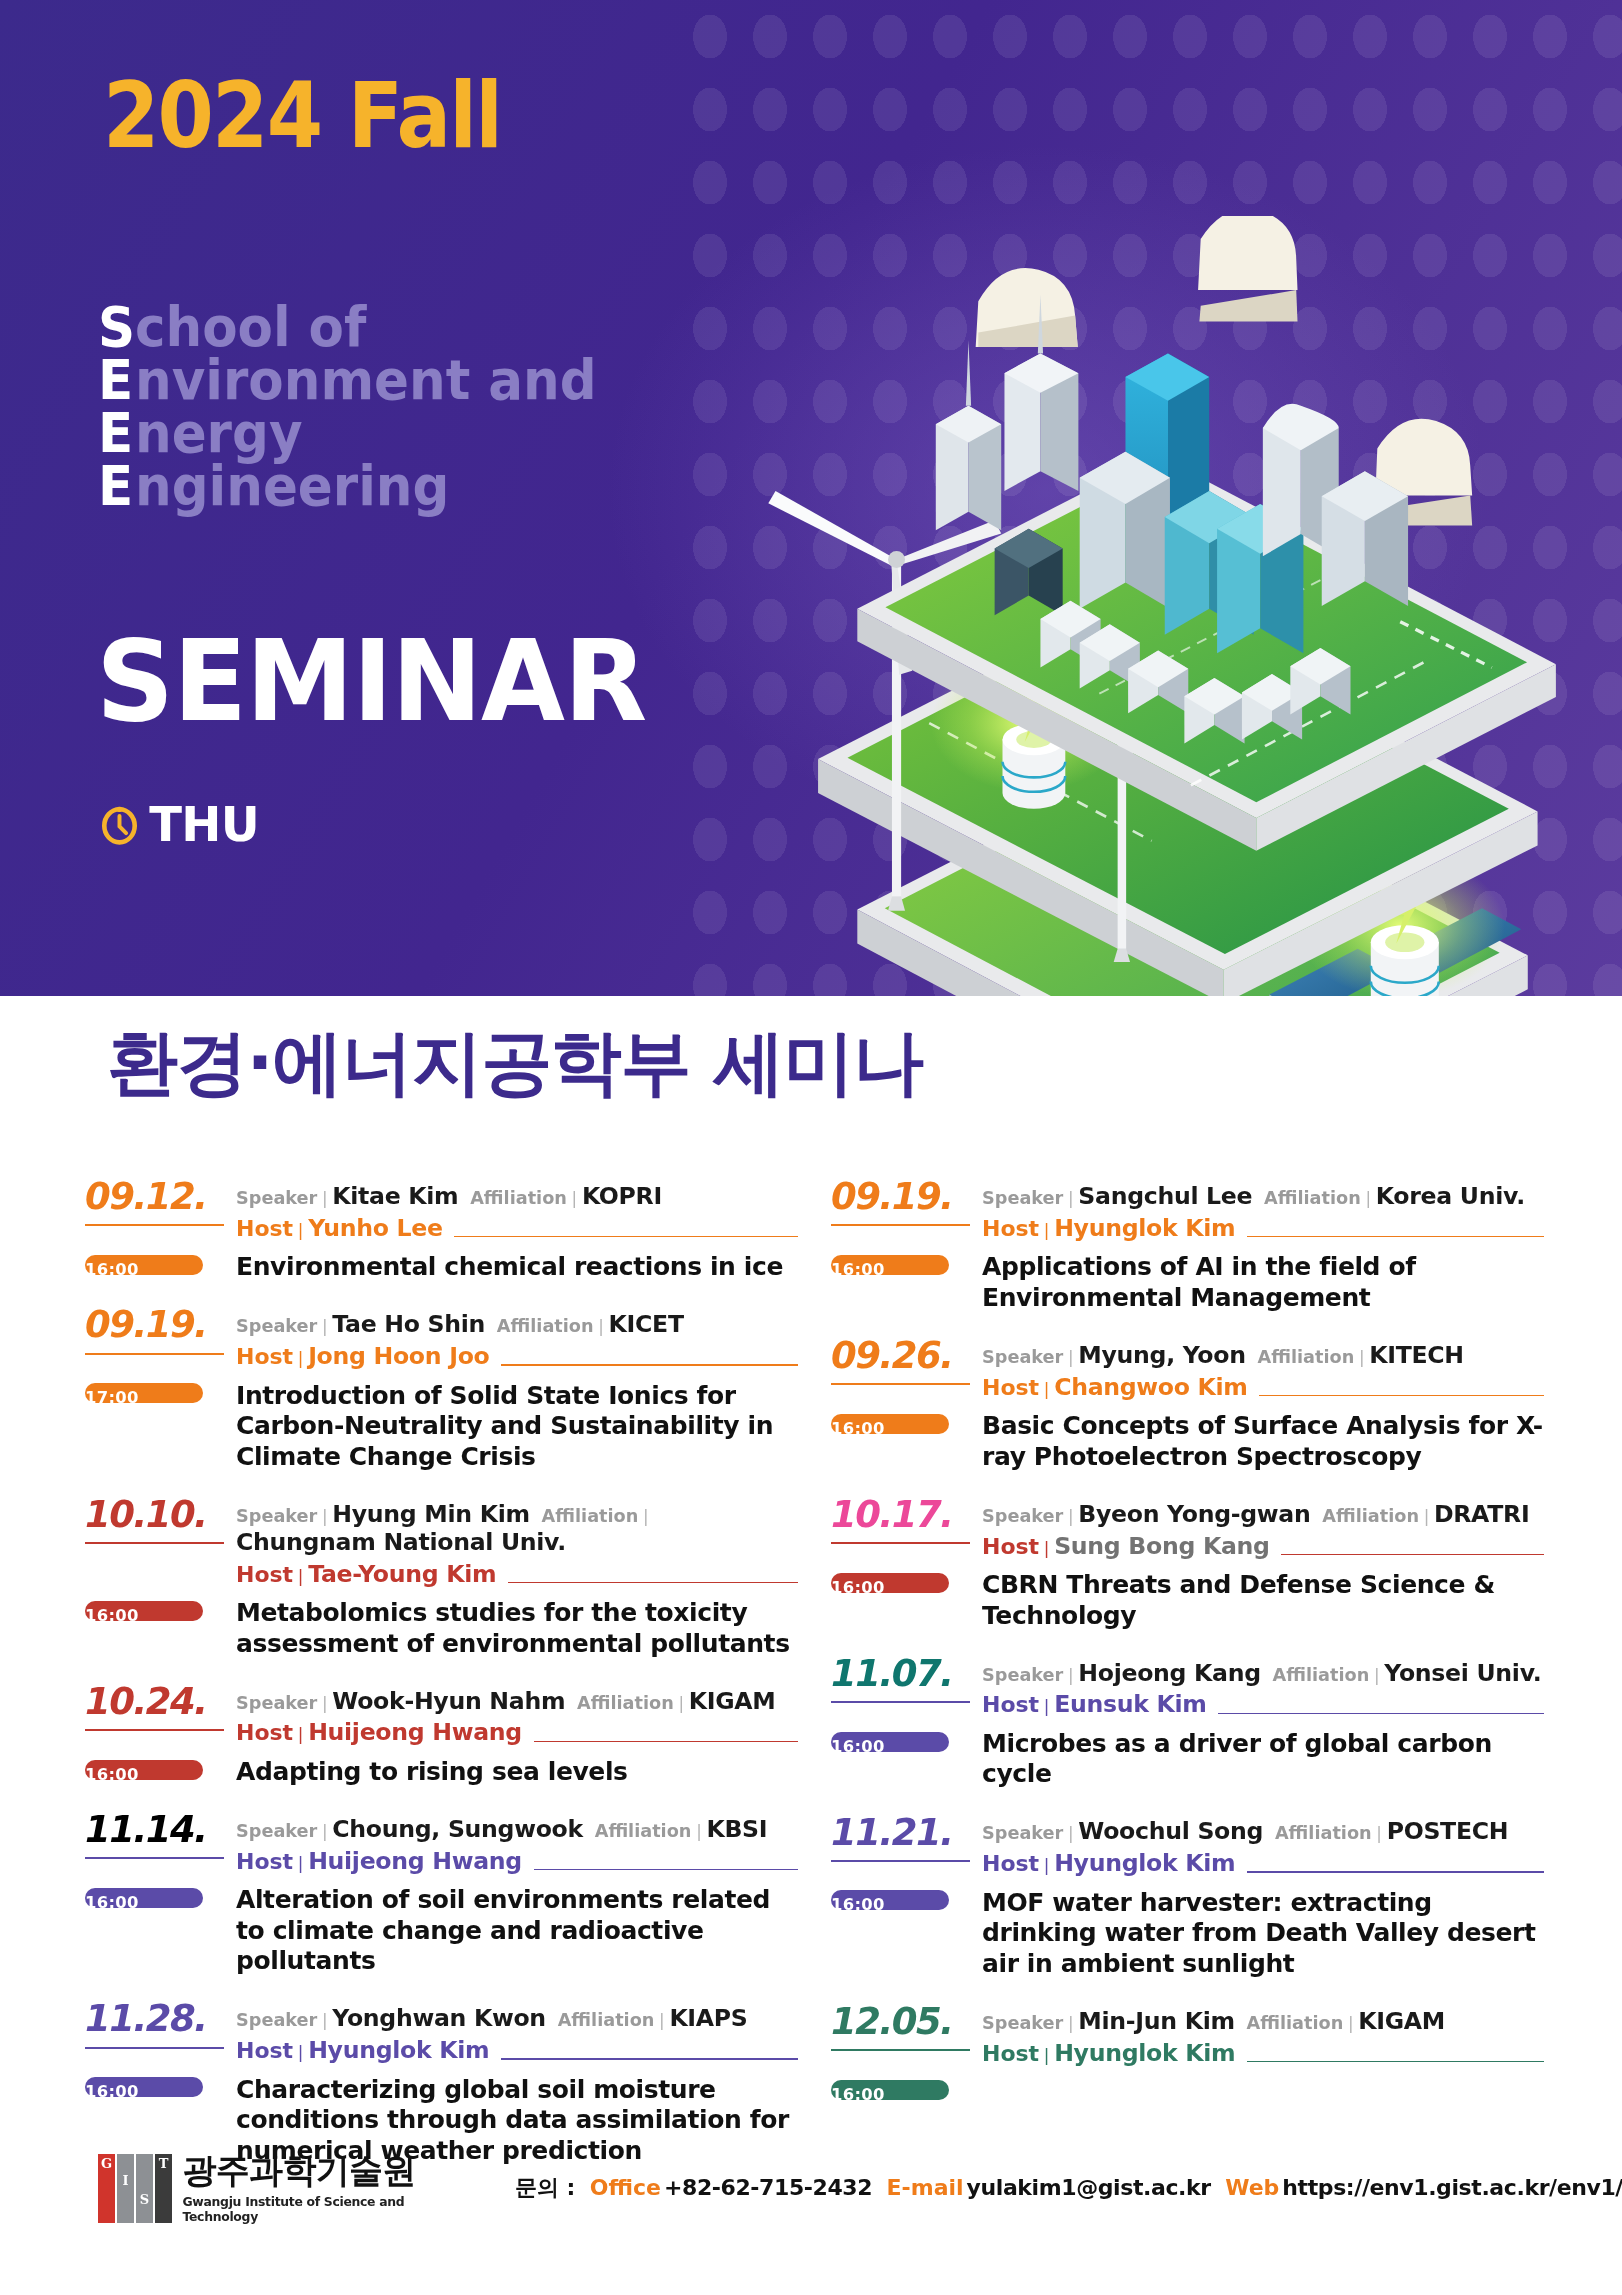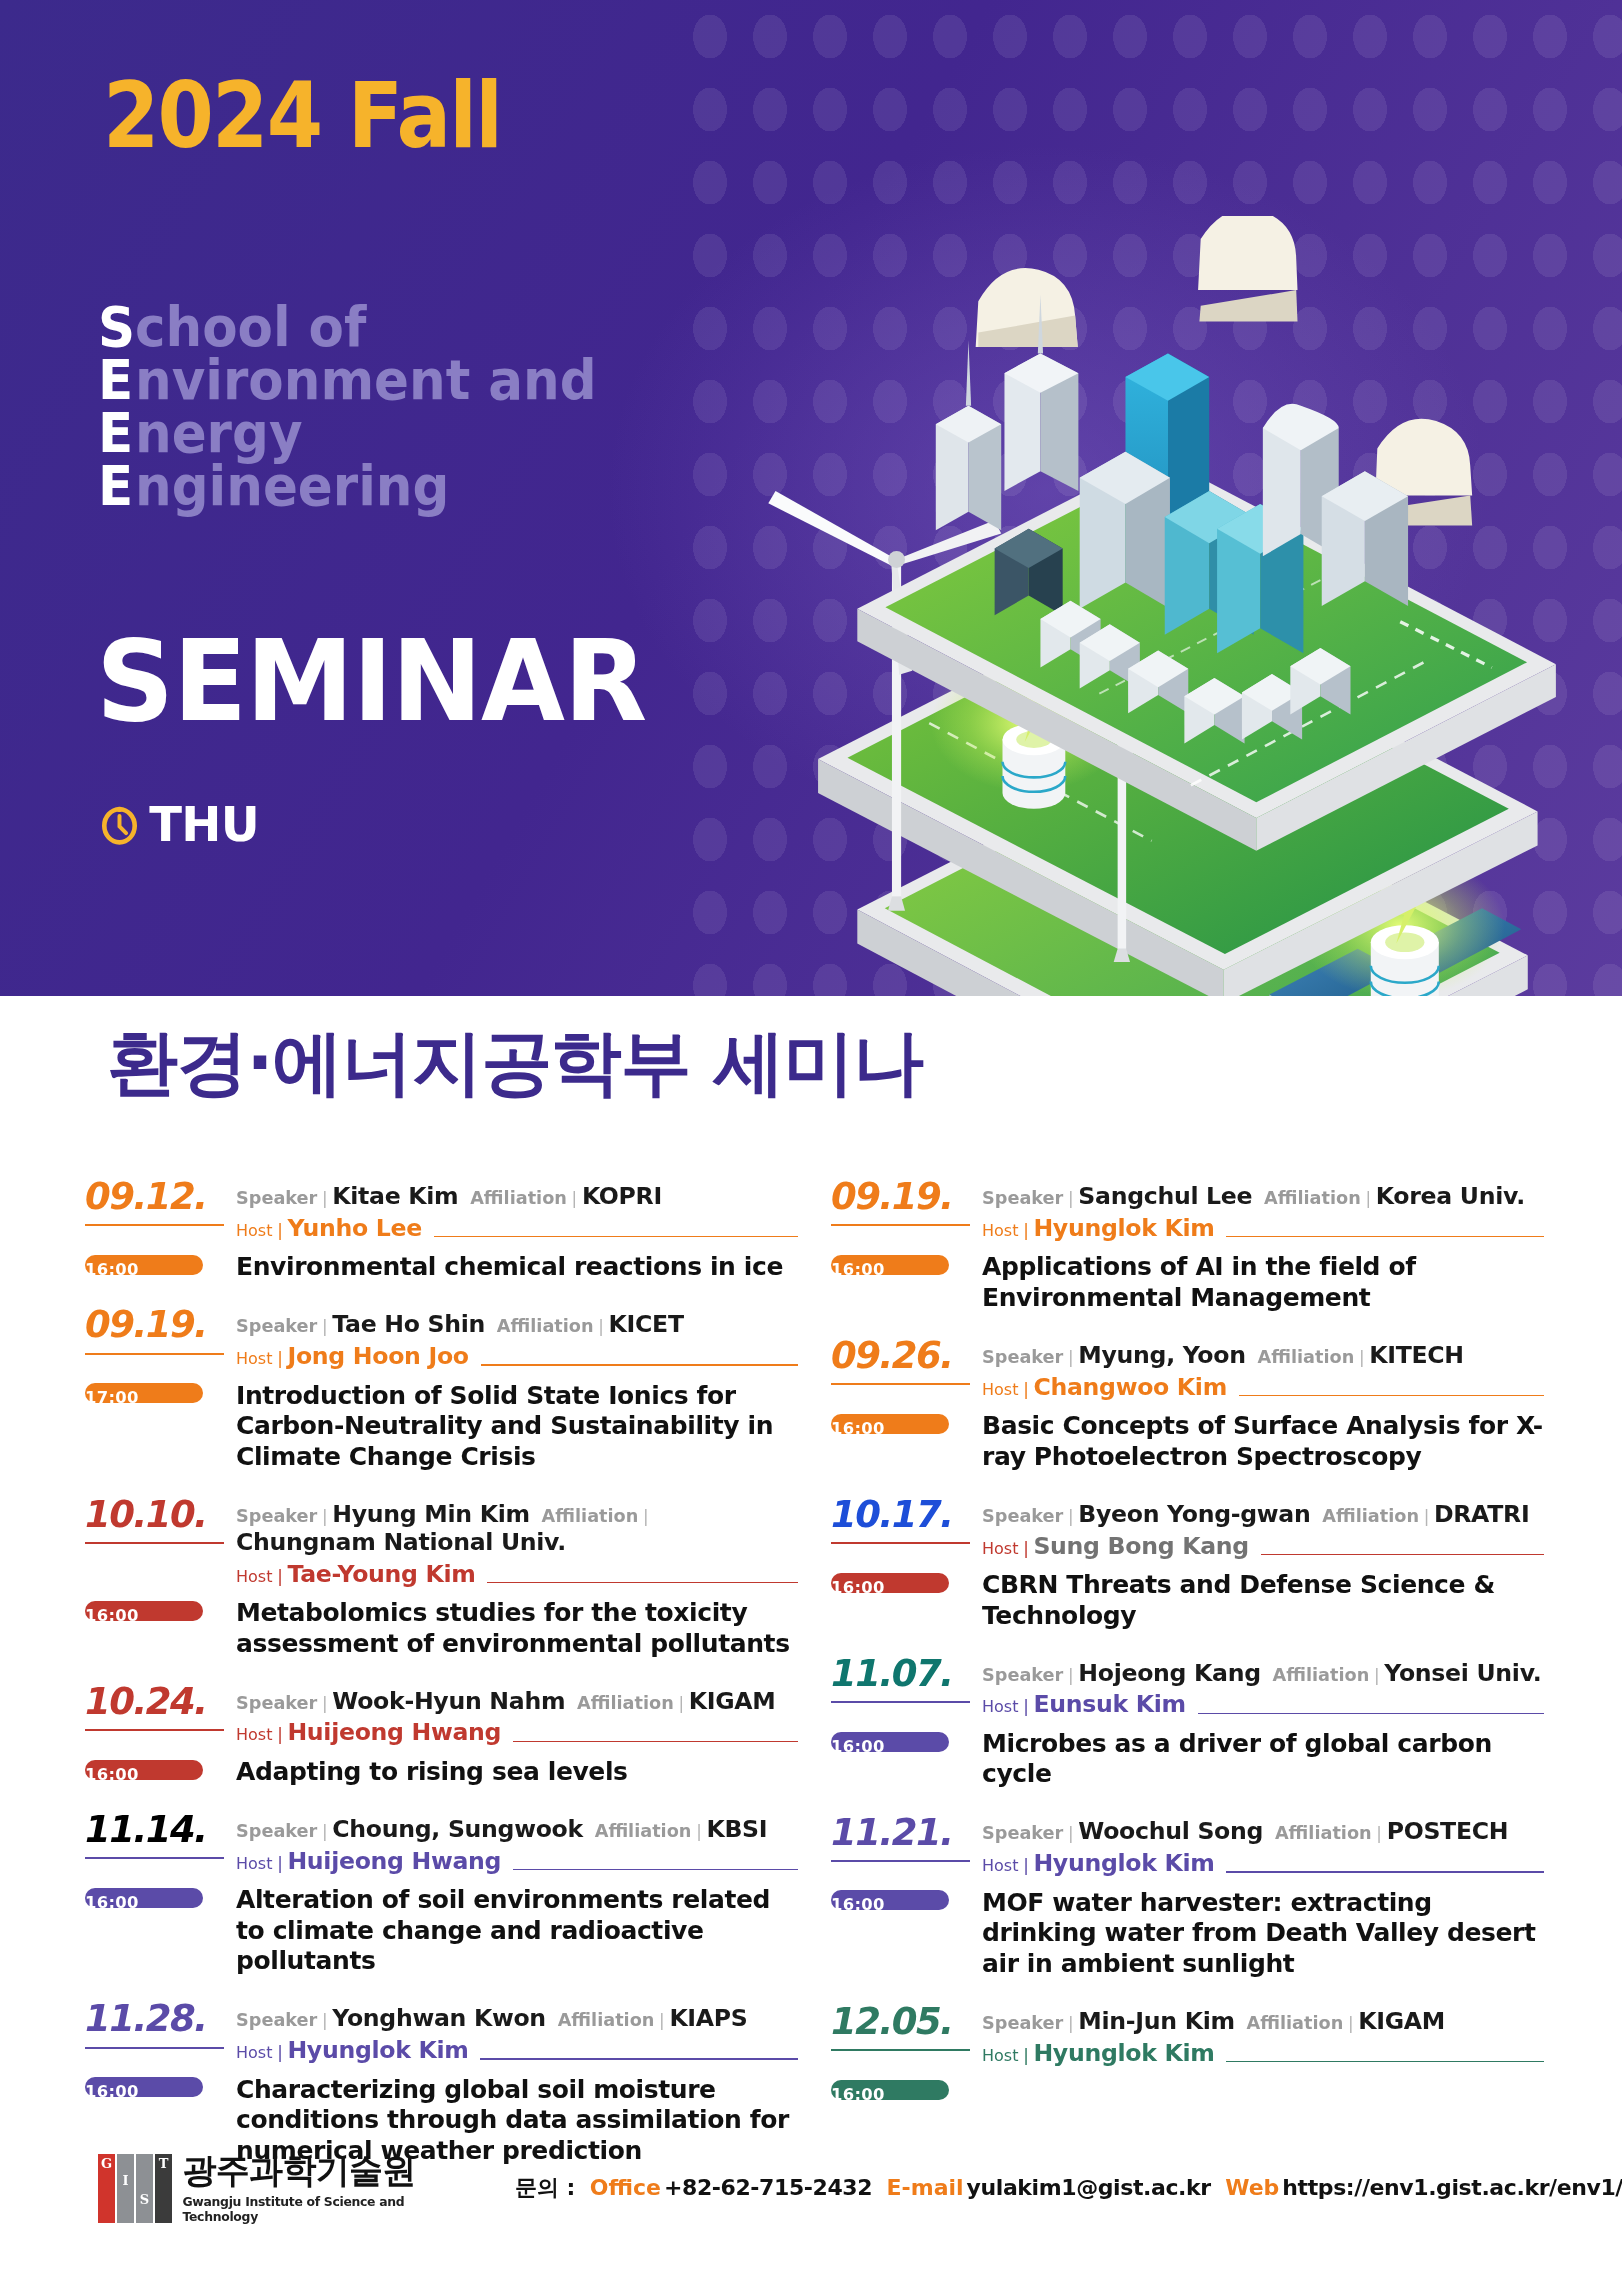--- a/index.html
+++ b/index.html
@@ -94,21 +94,21 @@
   .date-rule { height: 2px; margin-top: 9.2px; width: 139px; }
 
   .info-cell { flex: 1 1 auto; padding-top: 3.9px; }
   .line1 { display: flex; align-items: baseline; flex-wrap: wrap; white-space: nowrap; }
   .lbl { font-size: 17.7px; font-weight: 700; color: #9a9a9a; font-family: "DejaVu Sans", sans-serif; }
   .sep { font-size: 17.7px; color: #b5b5b5; margin: 0 5.2px; }
   .val-dark { font-size: 23.6px; font-weight: 700; color: #1a1a1a; font-family: "DejaVu Sans", sans-serif; letter-spacing: -0.3px; }
   .gap { display:inline-block; width: 11.8px; }
   .line2 { display: flex; align-items: flex-end; margin-top: 3.9px; }
   .host-wrap { display: flex; align-items: baseline; white-space: nowrap; }
-  .host-lbl { font-size: 16px; font-weight: 400; font-family: "DejaVu Sans", sans-serif; }
+  .host-lbl { font-size: 22px; font-weight: 700; font-family: "DejaVu Sans", sans-serif; }
   .host-val { font-size: 23.6px; font-weight: 700; font-family: "DejaVu Sans", sans-serif; letter-spacing: -0.3px; }
   .host-rule { flex: 1 1 auto; height: 1.3px; margin-left: 11.8px; margin-bottom: 4.6px; }
 
   .entry-bottom { display: flex; align-items: flex-start; margin-top: 10.5px; }
   .time-cell { width: 151px; flex: 0 0 151px; padding-top: 2.6px; }
   .time-badge {
     display: inline-block; width: 118px; height: 20px; line-height: 29px;
     border-radius: 14.4px; color: #ffffff;
     font-size: 16.4px; font-weight: 700; font-family: "DejaVu Sans", sans-serif;
     letter-spacing: 0.3px;
@@ -635,21 +635,21 @@
           </div>
         </div>
         <div class="entry-bottom">
           <div class="time-cell"><span class="time-badge" style="background:#ef7c1a">16:00</span></div>
           <div class="talk-title">Basic Concepts of Surface Analysis for X-ray Photoelectron Spectroscopy</div>
         </div>
       </div>
       <div class="entry">
         <div class="entry-top">
           <div class="date-cell">
-            <div class="date-num" style="color:#1d4ed8">10.17.</div>
+            <div class="date-num" style="color:#ec4899">10.17.</div>
             <div class="date-rule" style="background:#c0392f"></div>
           </div>
           <div class="info-cell">
             <div class="line1">
               <span class="lbl">Speaker</span>
               <span class="sep">|</span>
               <span class="val-dark">Byeon Yong-gwan</span>
               <span class="gap"></span>
               <span class="lbl">Affiliation</span>
               <span class="sep">|</span>

